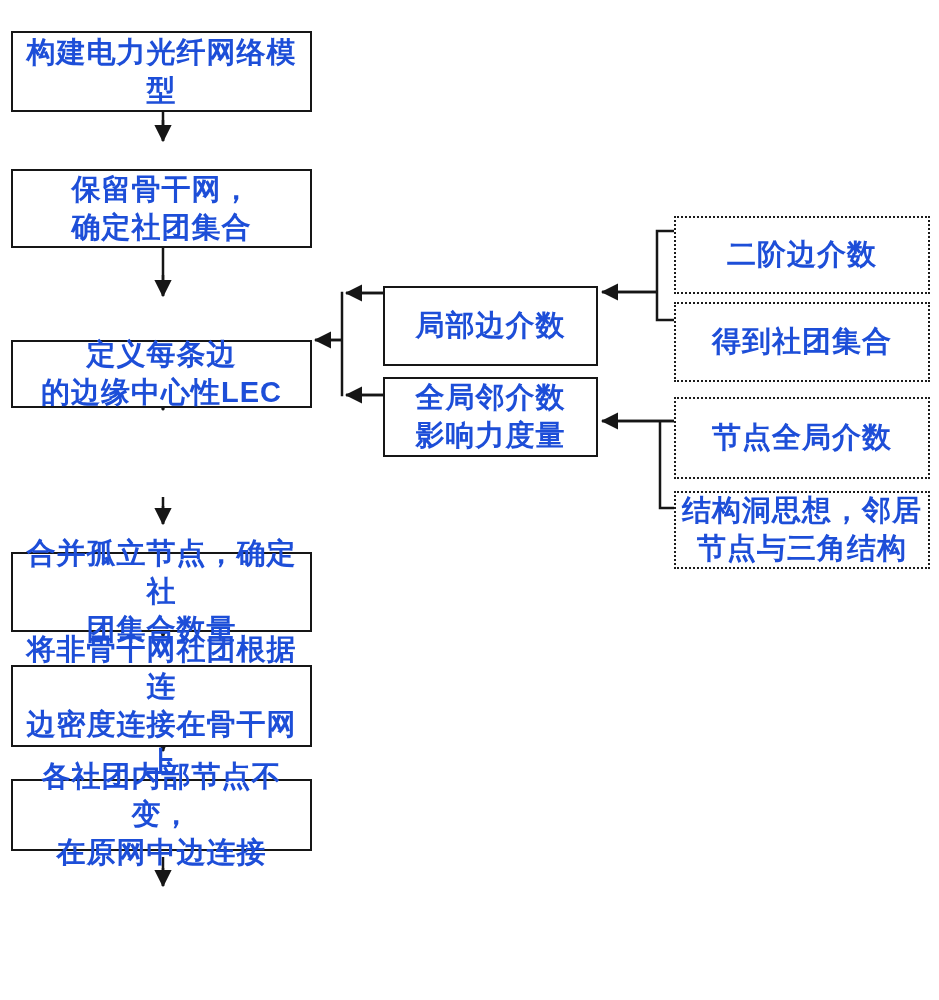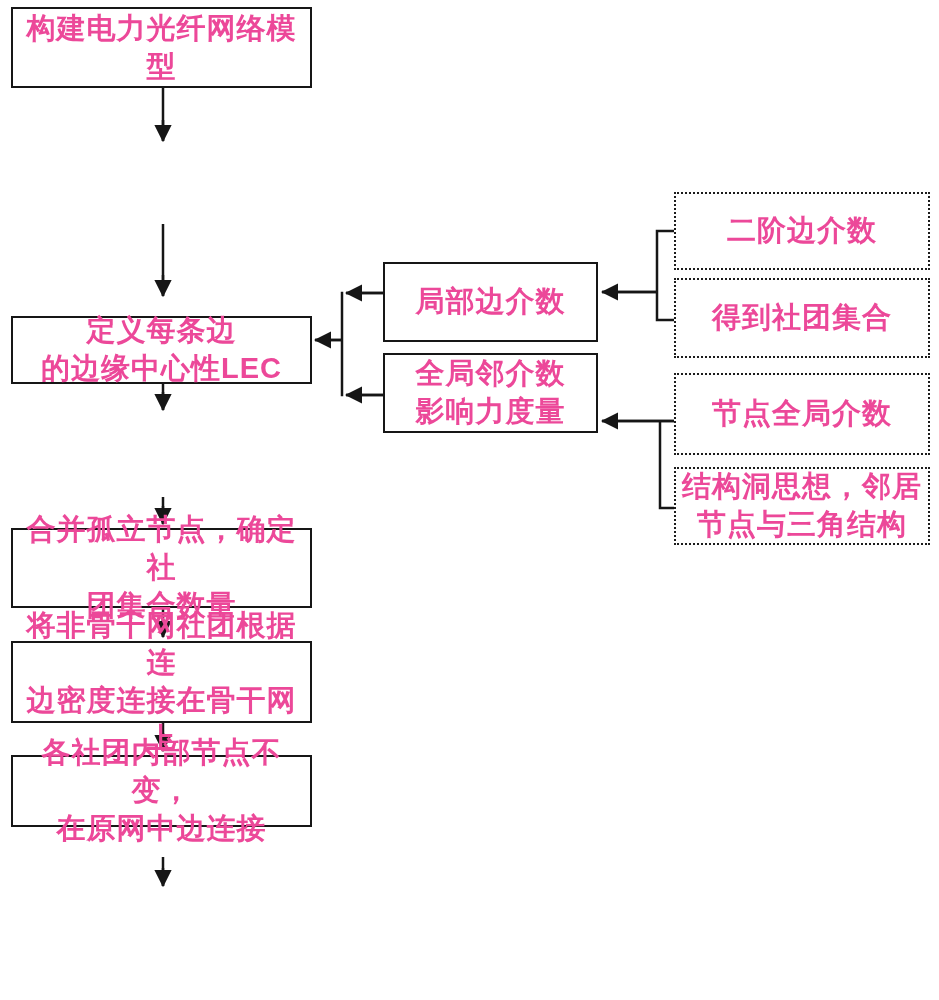--- a/index.html
+++ b/index.html
@@ -25,26 +25,27 @@
   }
   .node {
     position: absolute;
     box-sizing: border-box;
     background: #ffffff;
     border: 2.5px solid #161616;
     display: flex;
     align-items: center;
     justify-content: center;
     text-align: center;
-    color: #ec4899;
+    color: #1d4ed8;
     font-weight: 700;
     font-size: 29px;
     line-height: 1.3;
     white-space: pre-line;
     letter-spacing: 1px;
+    margin-top: 24px;
   }
   .node.dotted {
     border: 2px dotted #1c1c1c;
   }
   
   .col-main  { left: 11px;  width: 301px; }
   .col-mid   { left: 383px; width: 215px; }
   .col-right { left: 674px; width: 256px; }
 </style>
 </head>
@@ -90,20 +91,22 @@
       <line x1="163" y1="868" x2="163" y2="886" marker-end="url(#ah)"></line>
       <line x1="383" y1="293" x2="346" y2="293" marker-end="url(#ah)"></line>
       <line x1="383" y1="395" x2="346" y2="395" marker-end="url(#ah)"></line>
       <line x1="342" y1="340" x2="315" y2="340" marker-end="url(#ah)"></line>
       <line x1="657" y1="292" x2="602" y2="292" marker-end="url(#ah)"></line>
       <line x1="674" y1="421" x2="602" y2="421" marker-end="url(#ah)"></line>
     </g>
   </svg>
 
   <div class="node col-main" style="top:7px;   height:81px;">构建电力光纤网络模型</div>
+  <div class="node col-main" style="top:145px; height:79px;">保留骨干网，
+确定社团集合</div>
   <div class="node col-main" style="top:316px; height:68px;">定义每条边
 的边缘中心性LEC</div>
   <div class="node col-main" style="top:528px; height:80px;">合并孤立节点，确定社
 团集合数量</div>
   <div class="node col-main" style="top:641px; height:82px;">将非骨干网社团根据连
 边密度连接在骨干网上</div>
   <div class="node col-main" style="top:755px; height:72px;">各社团内部节点不变，
 在原网中边连接</div>
 
   <div class="node col-mid" style="top:262px; height:80px;">局部边介数</div>

